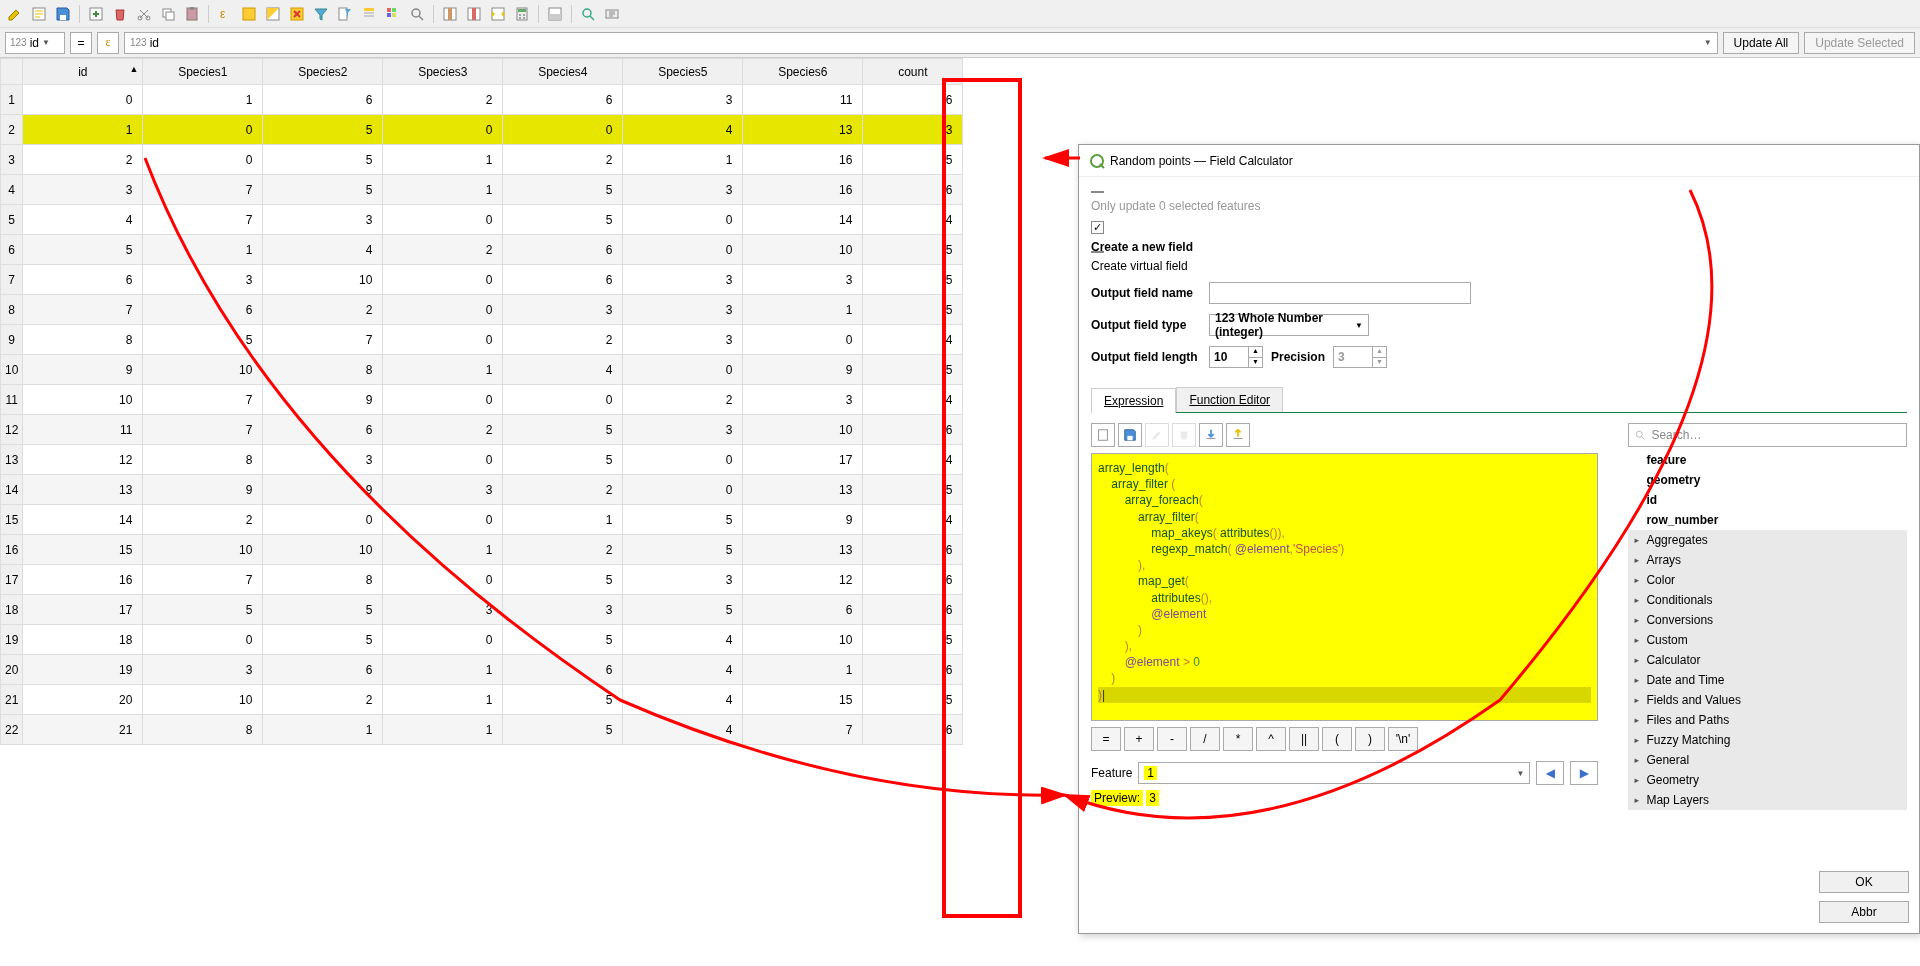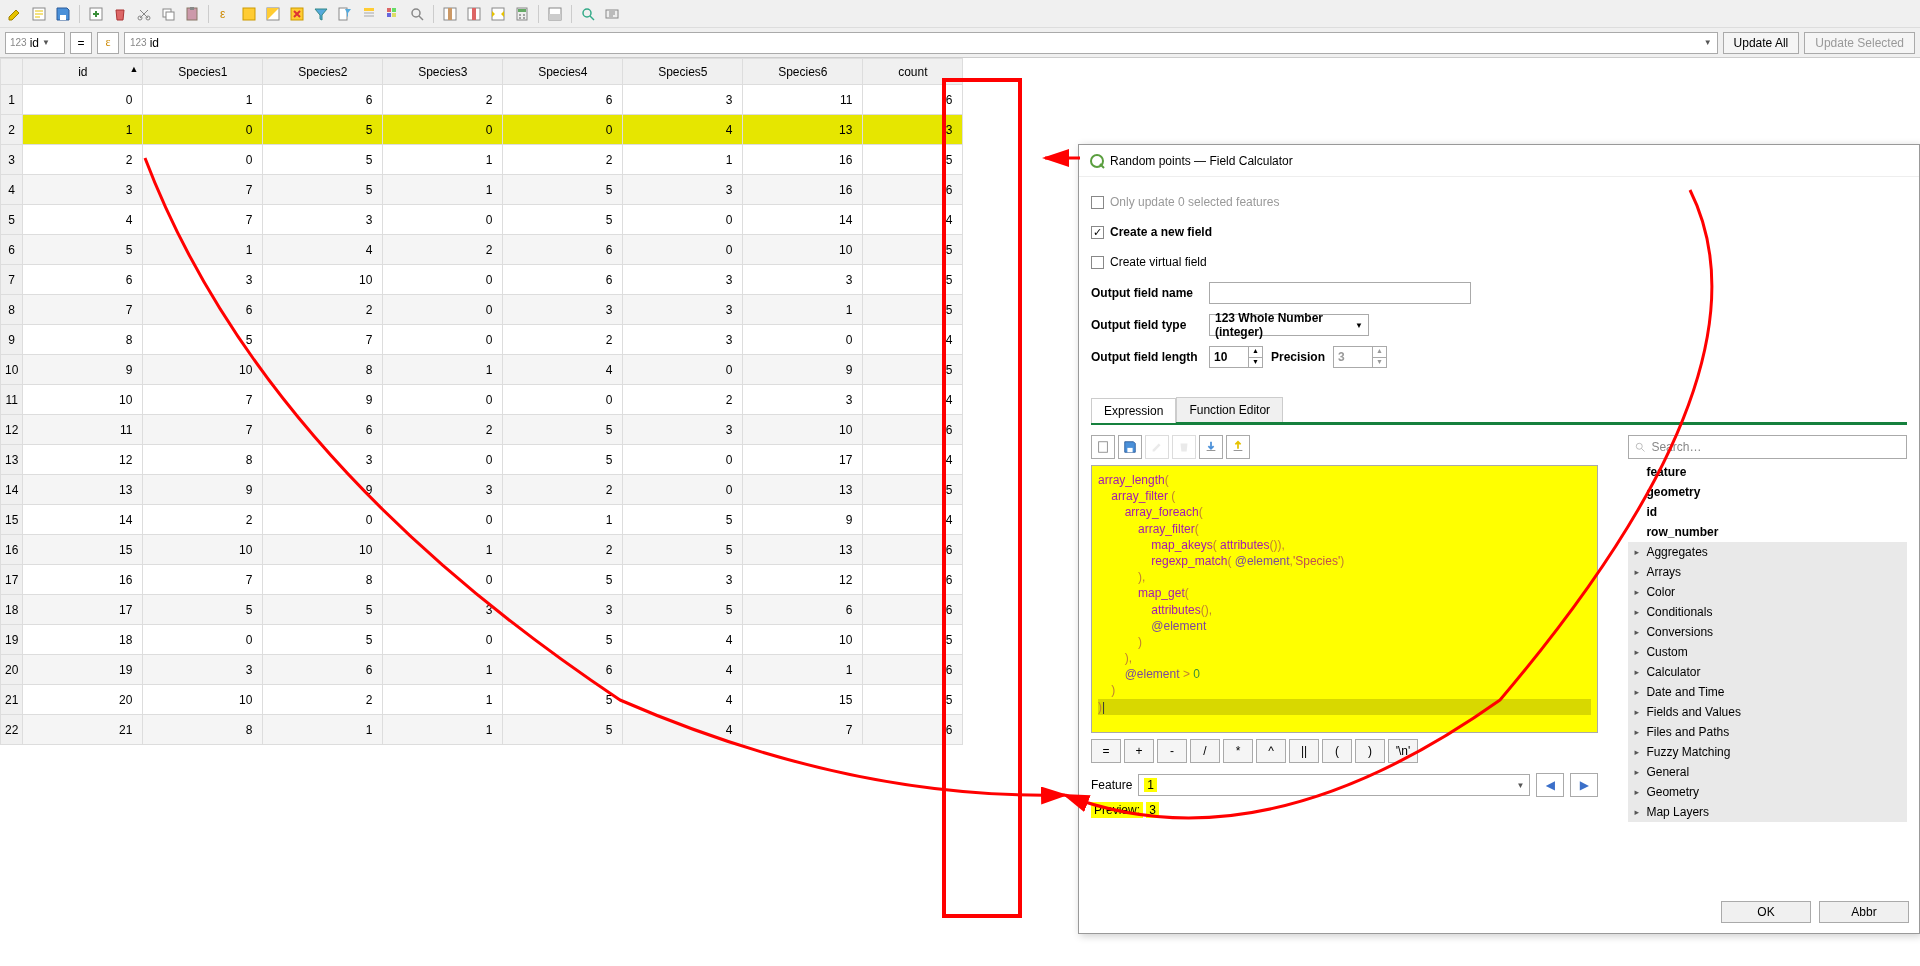--- a/index.html
+++ b/index.html
@@ -26,45 +26,45 @@
   tr.hl td:not(.rowhdr) { background: #e6e600; }
   tr.alt td:not(.rowhdr) { background: #f5f5f5; }
   .col-id { width: 120px; }
   .col-sp { width: 120px; }
   .col-cnt { width: 100px; }
   .sort-arrow { position: absolute; right: 4px; top: 5px; font-size: 9px; }
 
   .dialog { position: absolute; left: 1078px; top: 144px; width: 842px; height: 790px; background: #fff; border: 1px solid #999; box-shadow: 2px 2px 8px rgba(0,0,0,.2); }
   .dlg-title { height: 32px; display: flex; align-items: center; padding: 12px 10px; gap: 5px; background: #fff; border-bottom: 1px solid #eee; }
   .dlg-body { padding: 14px 12px 8px 12px; }
-  .chk-row { display: flex; align-items: center; gap: 6px; height: 22px; margin-bottom: 8px; }
+  .chk-row { display: flex; gap: 6px; height: 22px; margin-bottom: 8px; flex-direction: column; }
   .chk-row.disabled { color: #999; }
   .chk { width: 13px; height: 13px; border: 1px solid #888; background: #fff; display: inline-flex; align-items: center; justify-content: center; }
   .chk.checked::after { content: '✓'; font-size: 11px; color: #000; line-height: 1; }
   .dlg-cols { display: flex; gap: 20px; }
   .dlg-left { width: 380px; }
   .form-row { display: flex; align-items: center; gap: 8px; margin-bottom: 8px; height: 24px; font-weight: bold; }
   .form-label { width: 110px; font-size: 12px; }
   .text-in { height: 22px; border: 1px solid #aaa; background: #fff; flex: 1; }
   .select-in { height: 22px; border: 1px solid #aaa; background: #fff; padding: 0 5px; display: flex; align-items: center; justify-content: space-between; width: 160px; }
   .spin-in { height: 22px; border: 1px solid #aaa; background: #fff; width: 54px; display: flex; align-items: center; padding: 0 4px; position: relative; }
   .spin-in .spin-btns { position: absolute; right: 0; top: 0; width: 14px; height: 100%; border-left: 1px solid #aaa; display: flex; flex-direction: column; }
   .spin-in .spin-btns span { flex: 1; font-size: 7px; text-align: center; line-height: 1; border-bottom: 1px solid #aaa; }
   .spin-in.disabled { color: #999; }
 
-  .tabs { display: flex; border-bottom: 3px solid #15803d; margin-top: 20px; }
+  .tabs { display: flex; border-bottom: 1px solid #15803d; margin-top: 10px; text-decoration: underline; }
   .tab { padding: 5px 12px; border: 1px solid #ccc; border-bottom: none; background: #f0f0f0; cursor: pointer; }
   .tab.active { background: #fff; position: relative; top: 1px; }
 
   .expr-toolbar { display: flex; gap: 3px; margin-top: 10px; }
   .icon-btn { width: 24px; height: 24px; border: 1px solid #aaa; background: #fff; display: flex; align-items: center; justify-content: center; cursor: pointer; }
   .icon-btn.disabled { opacity: .4; }
 
   .code-box { margin-top: 6px; border: 1px solid #aaa; background: #ffff00; height: 268px; padding: 6px; font-family: 'Consolas', monospace; font-size: 13px; white-space: pre; color: #333; line-height: 1.35; overflow: hidden; }
-  .code-box .fn { color: #a21caf; margin-top: 12px; }
+  .code-box .fn { color: #14532d; margin-top: 12px; }
   .cl-op { color: #c08030; }
   .cl-var { color: #7b4a9e; }
   .cl-str { color: #c05050; }
   .cl-num { color: #3a8f3a; }
   .code-box .cursor-line { background: #d8d800; }
 
   .op-row { display: flex; gap: 3px; margin-top: 6px; }
   .op-btn { width: 30px; height: 24px; border: 1px solid #aaa; background: #f5f5f5; display: flex; align-items: center; justify-content: center; font-size: 12px; cursor: pointer; }
 
   .feature-row { display: flex; align-items: center; gap: 6px; margin-top: 10px; }
@@ -75,21 +75,21 @@
   .preview-row .lbl { background: #ffff00; padding: 1px 3px; }
 
   .right-pane { position: absolute; right: 0; top: 290px; width: 280px; }
   .search-box { height: 24px; border: 1px solid #aaa; background: #fff; display: flex; align-items: center; padding: 0 5px; gap: 5px; color: #888; margin-bottom: 3px; }
   .tree { border: 0; }
   .tree-item { height: 20px; display: flex; align-items: center; padding: 0 6px; }
   .tree-item.bold { font-weight: bold; }
   .tree-item .exp { width: 12px; font-size: 9px; color: #555; }
   .tree-grp { background: #e9e9e9; }
 
-  .dlg-footer { position: absolute; bottom: 10px; right: 10px; display: flex; gap: 8px; }
+  .dlg-footer { position: absolute; bottom: 10px; right: 10px; display: flex; gap: 8px; flex-direction: column; }
   .dlg-footer .btn { width: 90px; justify-content: center; background: #f0f0f0; border: 1px solid #aaa; }
 
   .red-annot { position: absolute; pointer-events: none; }
   .red-box { border: 4px solid red; }
   
   svg.arrow-line { position: absolute; top: 0; left: 0; pointer-events: none; }
 </style>
 </head>
 <body>
 

